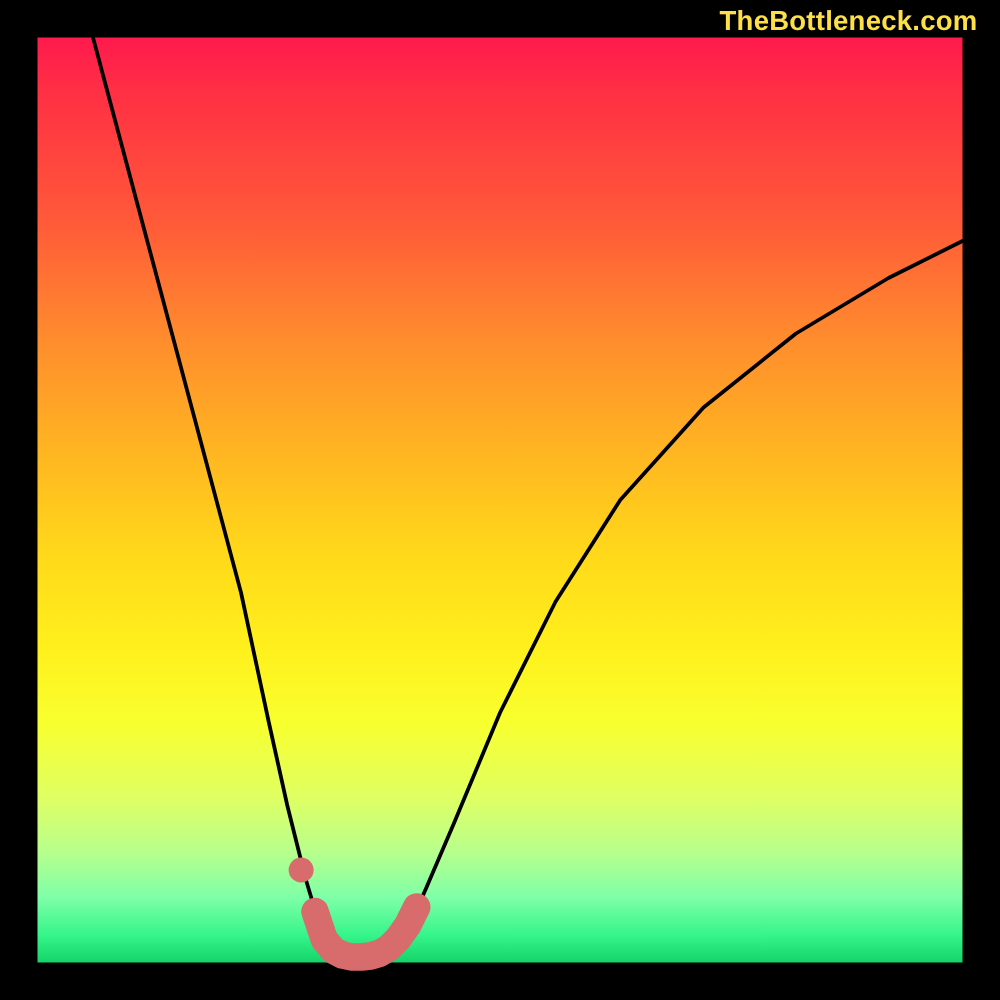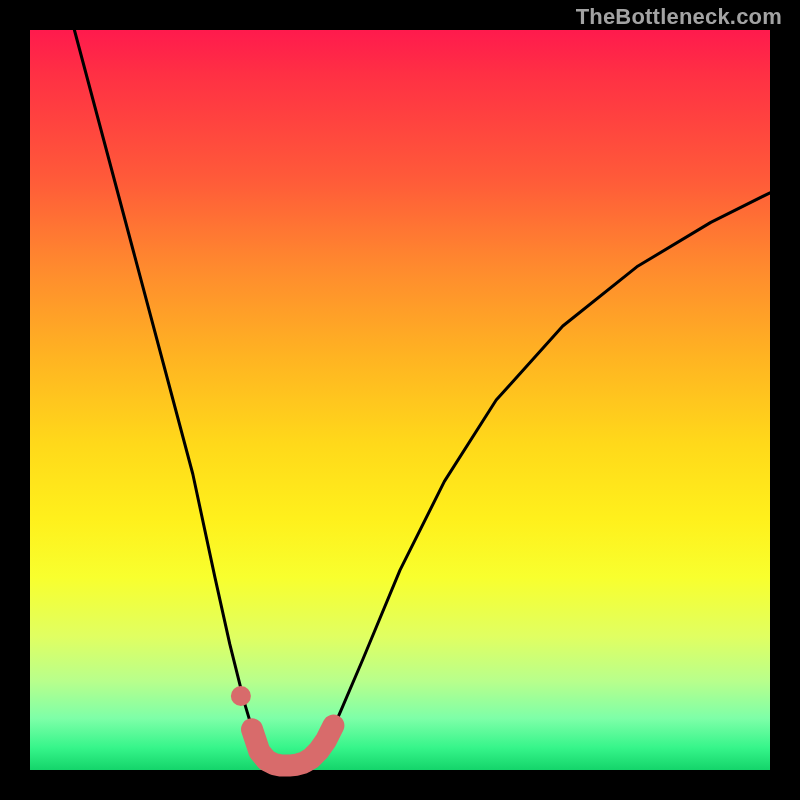--- a/index.html
+++ b/index.html
@@ -31,21 +31,21 @@
       #7effa8 93%,
       #36f58a 97%,
       #14d46a 100%);
   }
   .watermark {
     position: absolute;
     top: 4px;
     right: 18px;
     font-size: 22px;
     font-weight: 600;
-    color: #a3a3a3;
+    color: #fde047;
     letter-spacing: 0.2px;
     user-select: none;
   }
   svg.overlay {
     position: absolute;
     left: 0;
     top: 0;
     width: 800px;
     height: 800px;
     pointer-events: none;

